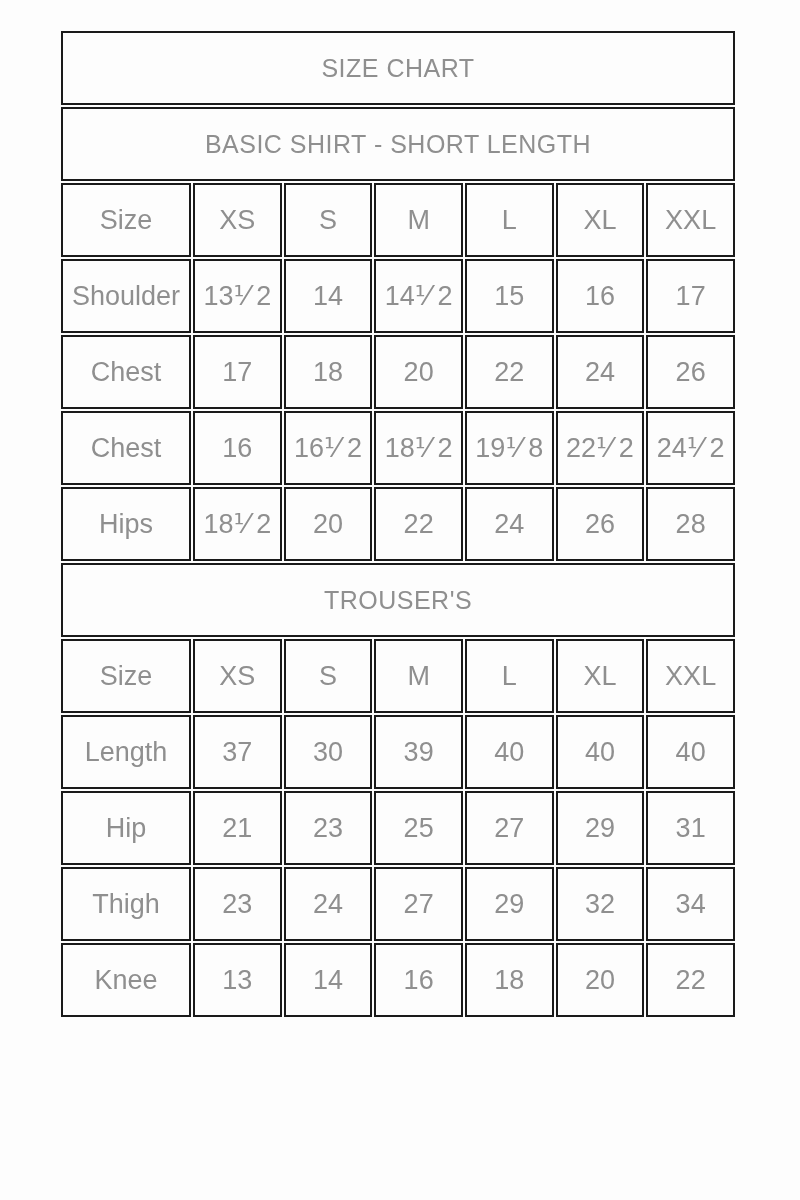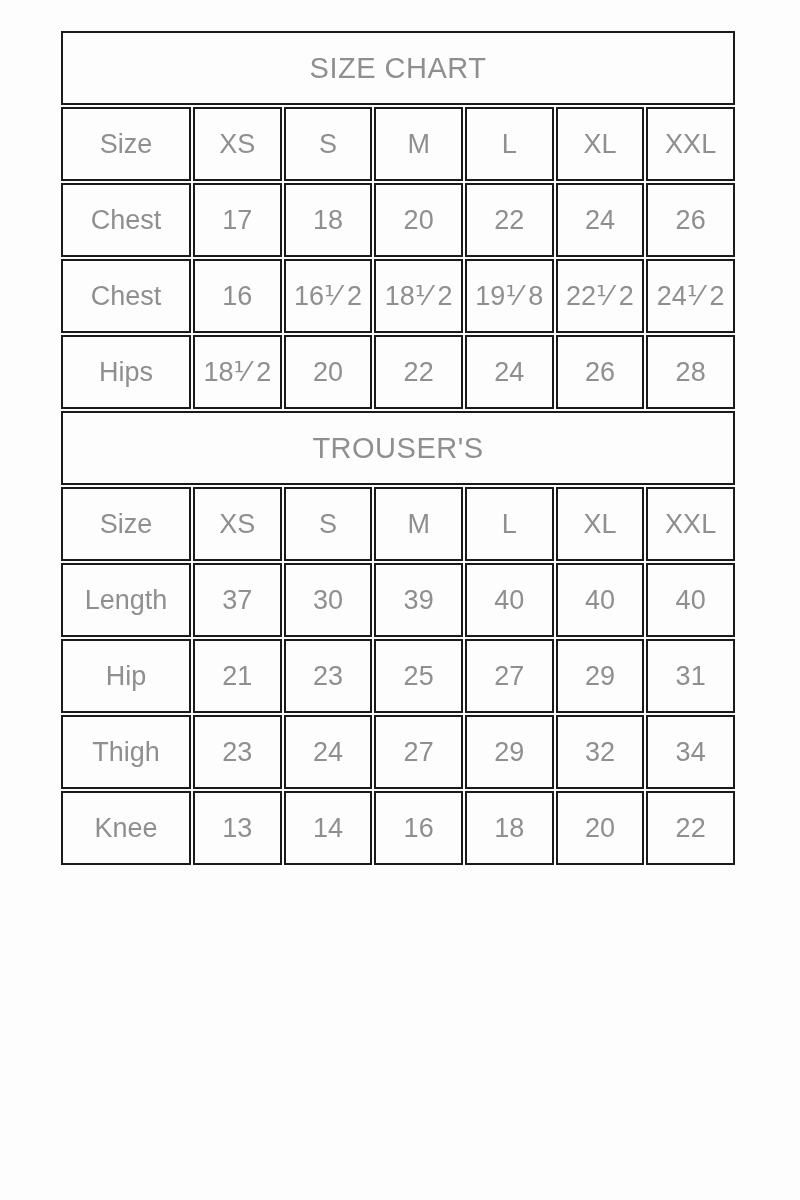--- a/index.html
+++ b/index.html
@@ -27,21 +27,21 @@
     background: #fdfdfd;
     color: #8f8f8f;
     text-align: center;
     vertical-align: middle;
     font-size: 27px;
     padding: 0 2px;
     white-space: nowrap;
     overflow: hidden;
   }
   table.size-chart td.hdr {
-    font-size: 29px;
+    font-size: 25px;
     letter-spacing: 0.5px;
   }
   col.label-col { width: 130px; }
 </style>
 </head>
 <body>
 
 <table class="size-chart">
   <colgroup>
     <col class="label-col">
@@ -51,31 +51,43 @@
       <col>
       <col>
       <col>
   </colgroup>
 
   <tbody>
       <tr>
     <td colspan="7" class="hdr">SIZE CHART</td>
   </tr>
 
+  <tr>
+    <td colspan="7" class="hdr">BASIC SHIRT - SHORT LENGTH</td>
+  </tr>
 
   <tr>
     <td>Size</td>
     <td>XS</td>
     <td>S</td>
     <td>M</td>
     <td>L</td>
     <td>XL</td>
     <td>XXL</td>
   </tr>
 
+  <tr>
+    <td>Shoulder</td>
+    <td>13⅟ 2</td>
+    <td>14</td>
+    <td>14⅟ 2</td>
+    <td>15</td>
+    <td>16</td>
+    <td>17</td>
+  </tr>
 
   <tr>
     <td>Chest</td>
     <td>17</td>
     <td>18</td>
     <td>20</td>
     <td>22</td>
     <td>24</td>
     <td>26</td>
   </tr>

